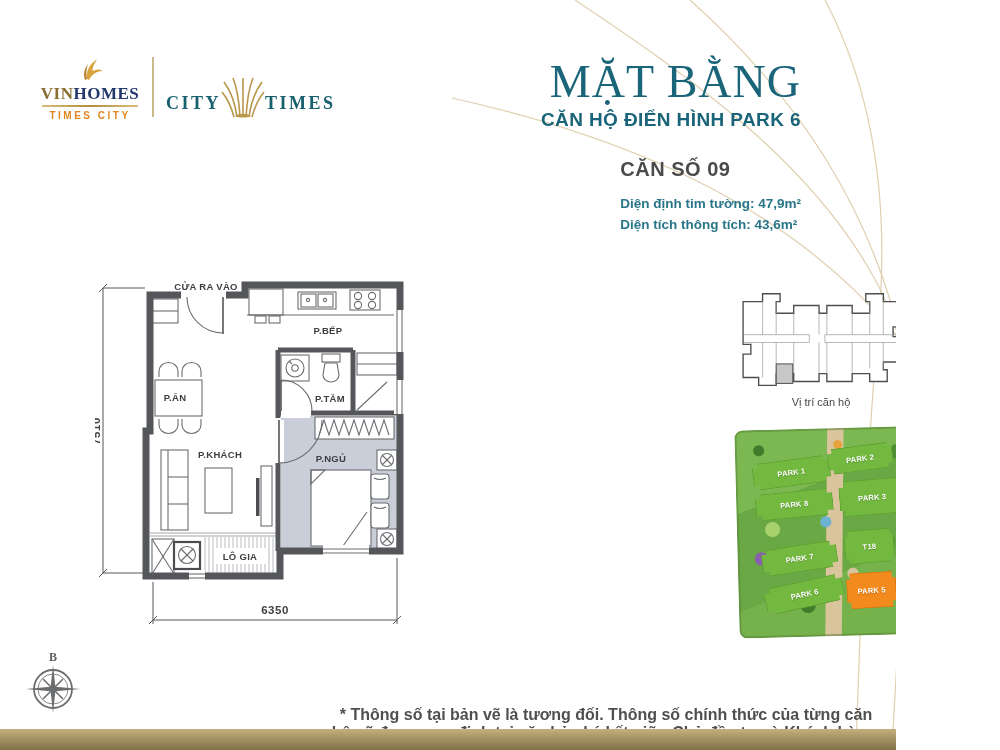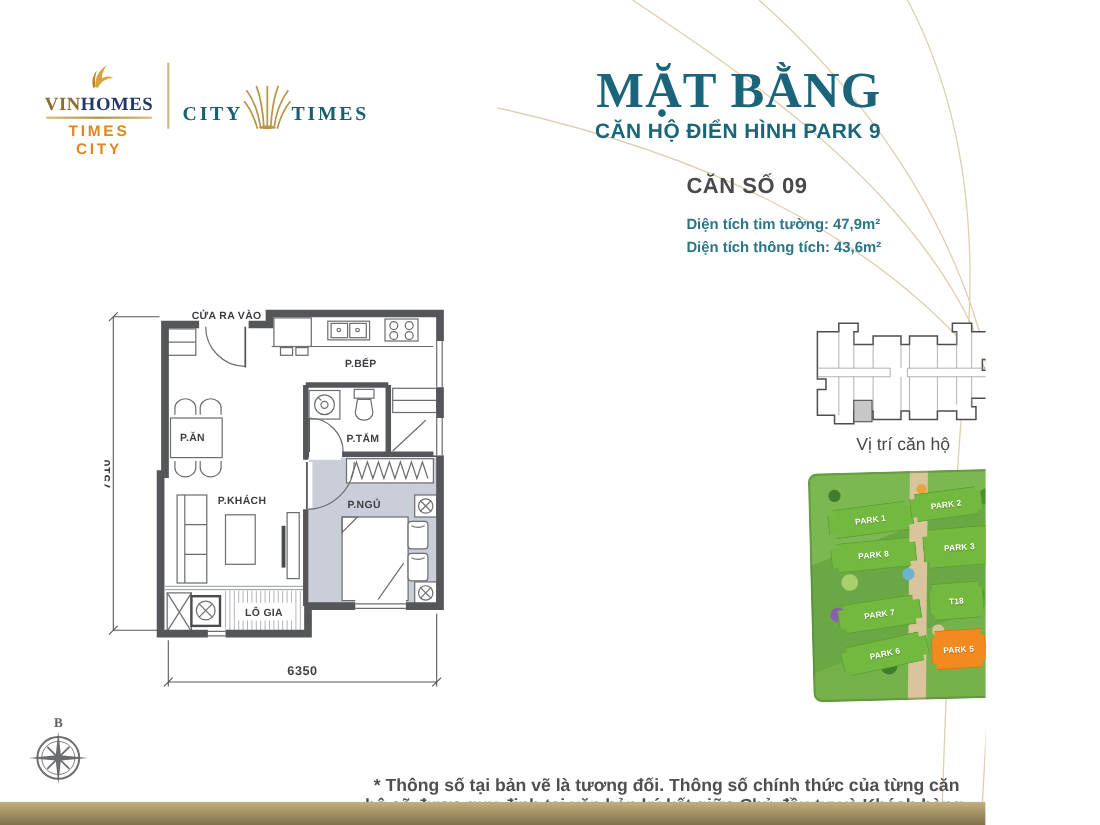--- a/index.html
+++ b/index.html
@@ -7,41 +7,41 @@
   .page{position:relative;width:896px;height:750px;background:#fff;overflow:hidden;}
   .layer{position:absolute;}
   
   #curves{left:0;top:0;width:1000px;height:750px;z-index:0;}
   
   .vh-logo{left:40px;top:55px;width:100px;text-align:center;z-index:2;}
   .vh-word{font-family:"Liberation Serif","DejaVu Serif",serif;font-size:17px;font-weight:bold;letter-spacing:.5px;line-height:1;}
   .vh-vin{color:#8a6d33;}
   .vh-homes{color:#22386b;}
   .vh-rule{height:2px;background:linear-gradient(90deg,#d8bd7a,#b08f3e,#d8bd7a);margin:3px 2px;}
-  .vh-tagline{color:#e0861f;font-size:14px;font-weight:bold;letter-spacing:2.5px;}
+  .vh-tagline{color:#e0861f;font-size:10px;font-weight:bold;letter-spacing:2.5px;}
   .logo-divider{left:152px;top:57px;width:2px;height:60px;background:#cbb98c;z-index:2;}
   .ph-logo{left:166px;top:72px;display:flex;align-items:flex-end;z-index:2;}
   .ph-word{font-family:"Liberation Serif","DejaVu Serif",serif;font-size:18px;font-weight:bold;color:#19606f;letter-spacing:2.5px;line-height:1;padding-bottom:6px;}
   .title-block{right:95px;top:58px;text-align:right;z-index:2;}
-  .main-title{font-family:"Liberation Serif","DejaVu Serif",serif;font-size:46px;font-weight:bold;color:#1a6579;letter-spacing:1px;line-height:1.05;}
+  .main-title{font-family:"Liberation Serif","DejaVu Serif",serif;font-size:46px;font-weight:normal;color:#1a6579;letter-spacing:1px;line-height:1.05;}
   .sub-title{font-size:19px;font-weight:bold;color:#1a6579;letter-spacing:.4px;margin-top:3px;}
   .unit-block{right:95px;top:158px;text-align:left;z-index:2;}
   .unit-number{font-size:20px;font-weight:bold;color:#4a4a4a;letter-spacing:.5px;}
   .unit-areas{margin-top:13px;font-size:13.5px;font-weight:bold;color:#2a7689;line-height:1.55;}
   
   #plan{left:95px;top:268px;width:335px;height:360px;z-index:2;}
   #plan text{font-family:"Liberation Sans","DejaVu Sans",sans-serif;font-weight:bold;font-size:9.5px;fill:#3c3e42;letter-spacing:.3px;}
   #plan text.dim{font-size:11.5px;fill:#3f4144;letter-spacing:.5px;}
   .thin{stroke:#6b6d70;stroke-width:1.1;fill:none;}
   .thinf{stroke:#6b6d70;stroke-width:1.1;fill:#ffffff;}
   .wall{stroke:#54565a;fill:none;}
   .dimln{stroke:#55575a;stroke-width:1;fill:none;}
   
   #tower{left:733px;top:286px;width:176px;height:112px;z-index:2;}
-  .tower-caption{left:733px;top:396px;width:176px;text-align:center;font-size:16px;color:#47484a;z-index:2;}
+  .tower-caption{left:733px;top:396px;width:176px;text-align:center;font-size:11px;color:#47484a;z-index:2;}
   
   .sitemap{left:737px;top:428px;width:198px;height:208px;z-index:2;border-radius:8px;transform:rotate(-1.5deg);
     background-color:#6fae4a;
     background-image:
       radial-gradient(circle at 12% 10%, #3f7d2c 0 5px, transparent 6px),
       radial-gradient(circle at 30% 22%, #8cc152 0 6px, transparent 7px),
       radial-gradient(circle at 82% 12%, #4e8f33 0 7px, transparent 8px),
       radial-gradient(circle at 65% 30%, #9b6bb3 0 4px, transparent 5px),
       radial-gradient(circle at 18% 48%, #a8d06c 0 7px, transparent 8px),
       radial-gradient(circle at 12% 62%, #8b5fb0 0 6px, transparent 7px),
@@ -105,27 +105,27 @@
         <path d="M13,45 C10,34 6,26 1,20"></path>
         <path d="M31,45 C34,34 38,26 43,20"></path>
       </g>
       <path d="M14,44 C18,41 26,41 30,44 C26,46 18,46 14,44 Z" fill="#b9974a"></path>
     </svg>
     <span class="ph-word">TIMES</span>
   </div>
 
   <div class="layer title-block">
     <div class="main-title">MẶT BẰNG</div>
-    <div class="sub-title">CĂN HỘ ĐIỂN HÌNH PARK 9</div>
+    <div class="sub-title">CĂN HỘ ĐIỂN HÌNH PARK 6</div>
   </div>
 
   <div class="layer unit-block">
     <div class="unit-number">CĂN SỐ 09</div>
     <div class="unit-areas">
-      <div>Diện tích tim tường: 47,9m²</div>
+      <div>Diện định tim tường: 47,9m²</div>
       <div>Diện tích thông tích: 43,6m²</div>
     </div>
   </div>
 
   <svg id="plan" class="layer" viewBox="0 0 335 360">
 
     <rect x="186" y="148" width="116" height="135" fill="#c9ced8"></rect>
 
     <g>
 

